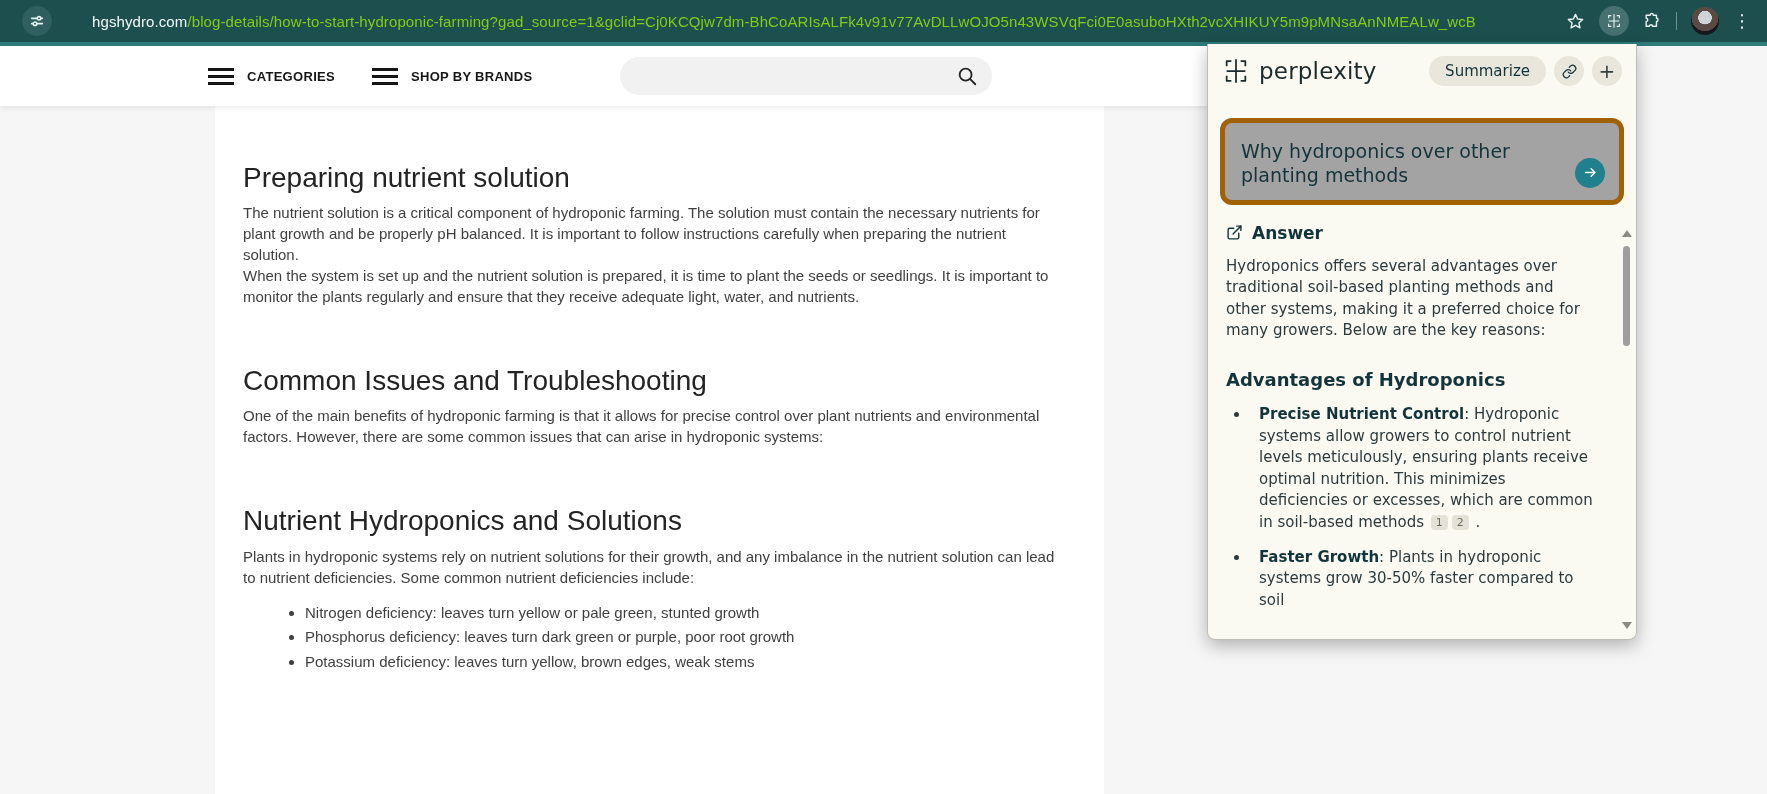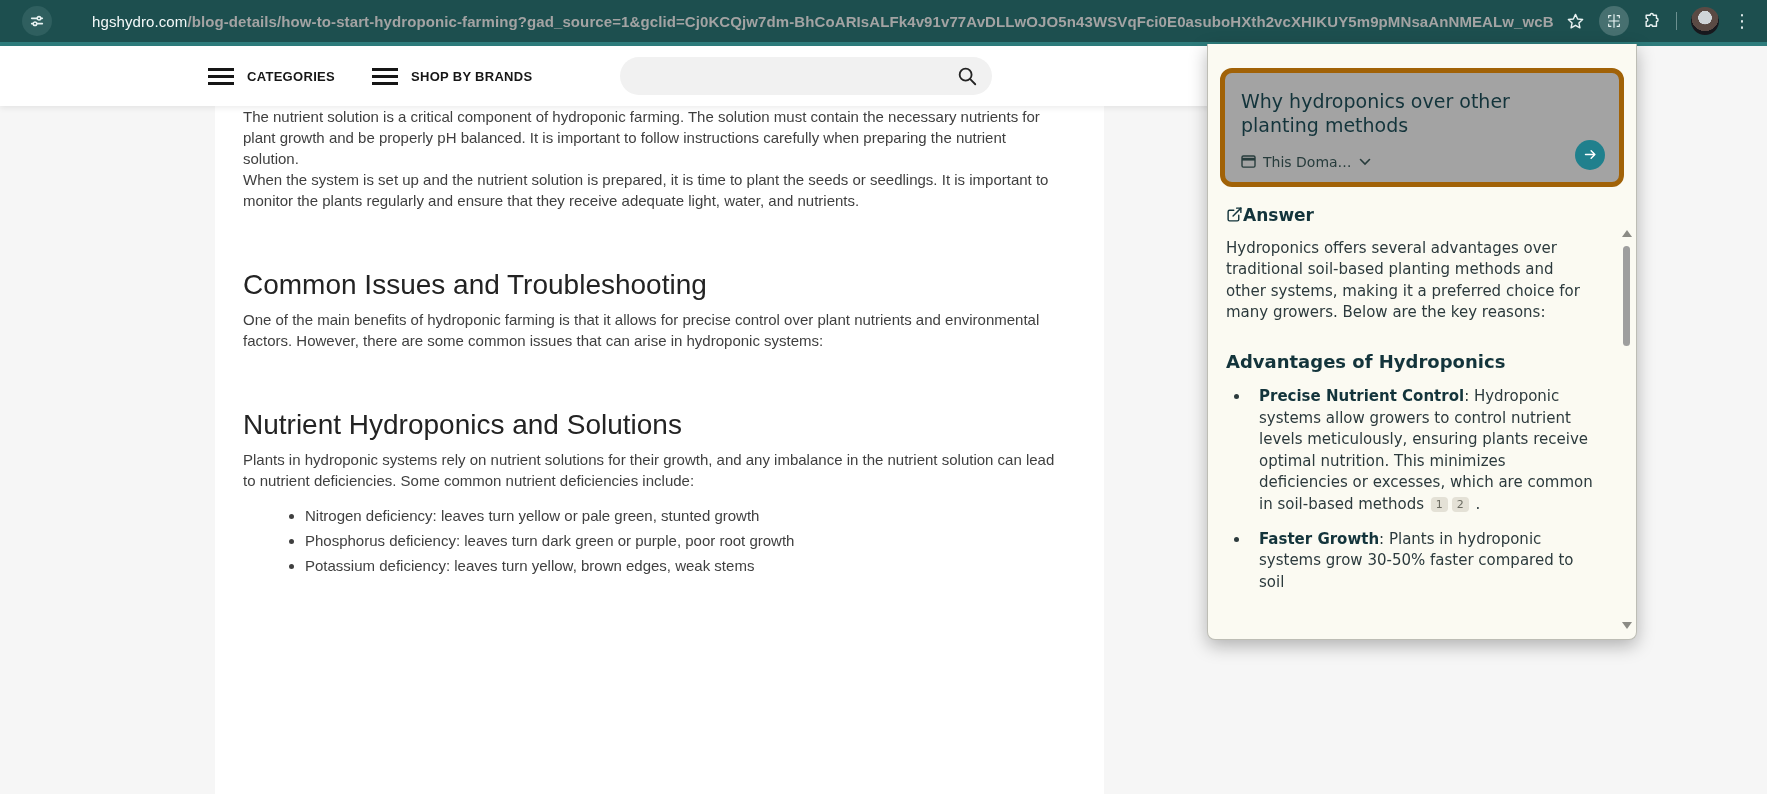--- a/index.html
+++ b/index.html
@@ -7,21 +7,21 @@
               font-family:"Liberation Sans", sans-serif; }
 
   
   .browser-bar { position:absolute; left:0; top:0; width:1767px; height:42px;
     background:#1d4f4f; display:flex; align-items:center; z-index:40; }
   .tune-btn { width:30px; height:30px; border-radius:50%; background:#2f5f5f;
     margin-left:22px; display:flex; align-items:center; justify-content:center; flex:0 0 auto; }
   .url-text { margin-left:40px; font-size:15px; white-space:nowrap; overflow:hidden;
     flex:1 1 auto; letter-spacing:.1px; }
   .url-text .domain { color:#f4fafa; }
-  .url-text .path { color:#a3a3a3;font-weight:bold; }
+  .url-text .path { color:#84cc16; }
   .bar-right { display:flex; align-items:center; gap:14px; padding:0 16px 0 10px; flex:0 0 auto; }
   .ext-circle { width:30px; height:30px; border-radius:50%; background:#477070;
     display:flex; align-items:center; justify-content:center; }
   .bar-sep { width:1px; height:18px; background:#6c9090; }
   .avatar { width:28px; height:28px; border-radius:50%;
     background:radial-gradient(circle at 50% 38%, #cfd4d8 0 30%, #5a4a44 31% 60%, #17181d 61%); }
   .kebab { color:#e9f2f2; font-size:18px; line-height:1; letter-spacing:0; }
 
   
   .teal-line { position:absolute; left:0; top:42px; width:1767px; height:4px; background:#2e7c7c; z-index:5; }
@@ -60,21 +60,21 @@
   .plus-glyph { font-size:20px; line-height:1; color:#33413f; }
 
   .q-card { margin:24px 12px 0 12px; background:#a3a3a3; border:5px solid #a16207; border-radius:12px;
     padding:16px 16px 12px 16px; position:relative; }
   .q-title { font-size:19px; line-height:1.28; color:#13343b; width:330px; }
   .q-scope { display:flex; align-items:center; gap:7px; margin-top:16px; font-size:14px; color:#273c3c; }
   .go-btn { position:absolute; right:14px; bottom:12px; width:30px; height:30px; border-radius:50%;
     background:#20808d; color:#fff; display:flex; align-items:center; justify-content:center; }
 
   .answer-area { padding:18px 38px 0 18px; }
-  .answer-head { display:flex; align-items:center; font-size:17px; font-weight:bold; color:#13343b; }
+  .answer-head { display:flex; align-items:center; gap:9px; font-size:17px; font-weight:bold; color:#13343b; }
   .answer-intro { margin-top:13px; font-size:15px; line-height:1.44; color:#2c3a3d; }
   .adv-head { margin-top:27px; font-size:18px; font-weight:bold; color:#13343b; }
   .panel ul { margin:14px 0 0 24px; }
   .panel li { font-size:15px; line-height:1.44; margin-bottom:13px; padding-left:9px; color:#2c3a3d; }
   .panel li b { color:#13343b; }
   .cite { display:inline-block; background:#e4e1d6; color:#6a6a60; border-radius:4px;
     font-size:11px; line-height:15px; padding:0 5px; margin:0 2px; vertical-align:1px; }
 
   .pscroll { position:absolute; right:3px; top:186px; bottom:10px; width:13px; }
   .pscroll .up, .pscroll .down { position:absolute; left:2px; width:0; height:0;
@@ -146,20 +146,21 @@
           <line x1="15.5" y1="15.5" x2="21" y2="21"></line>
       </svg>
     </span>
   </div>
 </div>
 
 <div class="content-bg">
   <div class="article-card">
     <div class="article">
       <div class="sec">
+        <h2>Preparing nutrient solution</h2>
         <p>The nutrient solution is a critical component of hydroponic farming. The solution must contain the necessary nutrients for plant growth and be properly pH balanced. It is important to follow instructions carefully when preparing the nutrient solution.</p>
       </div>
       <div class="sec">
         <p>When the system is set up and the nutrient solution is prepared, it is time to plant the seeds or seedlings. It is important to monitor the plants regularly and ensure that they receive adequate light, water, and nutrients.</p>
       </div>
       <div class="sec">
         <h2>Common Issues and Troubleshooting</h2>
         <p>One of the main benefits of hydroponic farming is that it allows for precise control over plant nutrients and environmental factors. However, there are some common issues that can arise in hydroponic systems:</p>
       </div>
       <div class="sec">
@@ -170,37 +171,45 @@
         <li>Nitrogen deficiency: leaves turn yellow or pale green, stunted growth</li>
         <li>Phosphorus deficiency: leaves turn dark green or purple, poor root growth</li>
         <li>Potassium deficiency: leaves turn yellow, brown edges, weak stems</li>
       </ul>
 
     </div>
   </div>
 </div>
 
 <aside class="panel">
+  <div class="panel-header">
+    <div class="brand">
+      <span>
+        <svg width="28" height="28" viewBox="0 0 24 24" fill="none" stroke="#1b2b2b" stroke-width="1.5" stroke-linejoin="round">
+          <path d="M12 2v20 M4 12h16 M8 3.5H4v4.5 M16 3.5h4v4.5 M4 16v4.5h4 M20 16v4.5h-4"></path>
+        </svg>
+      </span>
+      <span class="brand-name">perplexity</span>
+    </div>
+    <div class="pill-btn">Summarize</div>
+    <div class="circle-btn">
+      <span>
+        <svg width="15" height="15" viewBox="0 0 24 24" fill="none" stroke="#13343b" stroke-width="2" stroke-linecap="round" stroke-linejoin="round">
+          <path d="M10 13a5 5 0 0 0 7.54.54l3-3a5 5 0 0 0-7.07-7.07l-1.72 1.71"></path>
+          <path d="M14 11a5 5 0 0 0-7.54-.54l-3 3a5 5 0 0 0 7.07 7.07l1.71-1.71"></path>
+        </svg>
+      </span>
+    </div>
+    <div class="circle-btn">
+        <span class="plus-glyph">+</span>
+      </div>
+  </div>
 
   <div class="q-card">
     <div class="q-title">Why hydroponics over other planting methods</div>
-    <div class="q-scope">
-      <span>
-        <svg width="15" height="13" viewBox="0 0 16 14" fill="none" stroke="#273c3c" stroke-width="1.5">
-          <rect x="1" y="1" width="14" height="12" rx="1.5"></rect>
-            <path d="M1 4.5h14" stroke-width="3"></path>
-        </svg>
-      </span>
-      <span>This Doma…</span>
-      <span>
-        <svg width="12" height="8" viewBox="0 0 12 8" fill="none" stroke="#273c3c" stroke-width="1.6" stroke-linecap="round">
-            <path d="M1.5 1.5L6 6l4.5-4.5"></path>
-          </svg>
-      </span>
-    </div>
     <div class="go-btn">
       <span>
         <svg width="15" height="15" viewBox="0 0 24 24" fill="none" stroke="#ffffff" stroke-width="2.3" stroke-linecap="round" stroke-linejoin="round">
             <path d="M4 12h15M13 6l6 6-6 6"></path>
           </svg>
       </span>
     </div>
   </div>
 
   <div class="answer-area">

